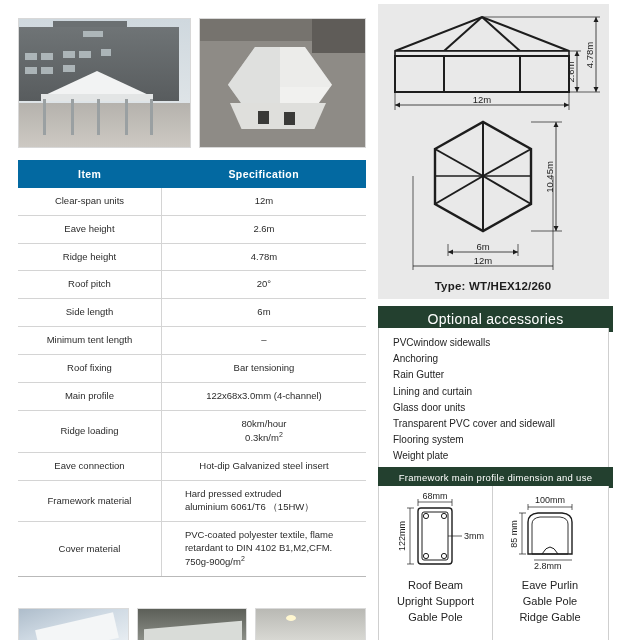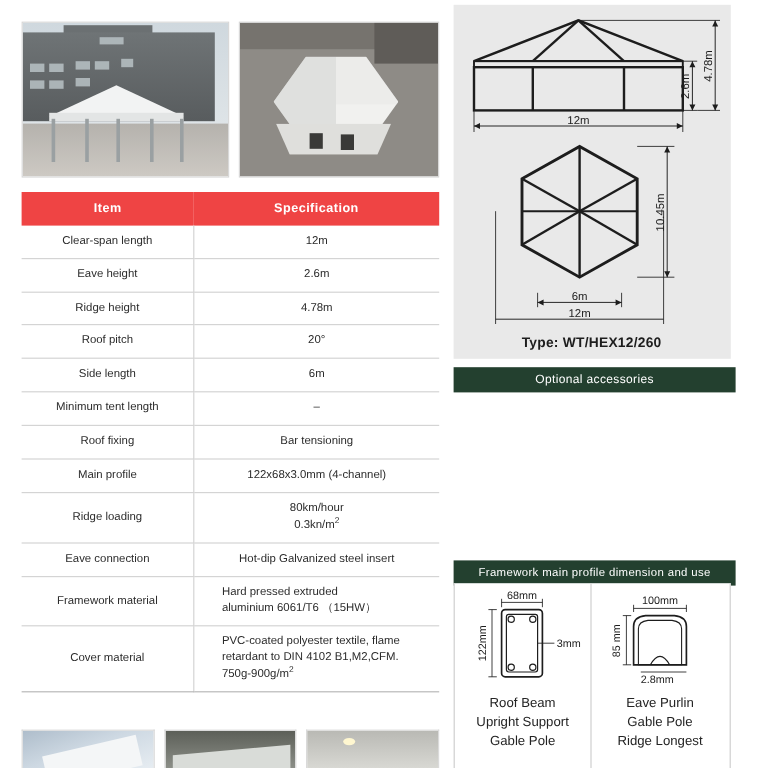--- a/index.html
+++ b/index.html
@@ -75,21 +75,21 @@
 
   
   .spec-table {
     position:absolute; left:18px; top:160px;
     width: 348px;
     border-collapse: collapse;
     font-size: 9.5px;
     color: #2b2b2b;
   }
   .spec-table th {
-    background: #ef4444;
+    background: #0369a1;
     color: #ffffff;
     font-size: 10.5px;
     font-weight: bold;
     letter-spacing: .4px;
     padding: 8px 4px;
     border: none;
   }
   .spec-table th.c1 { width: 142px; }
   .spec-table th.c2 { width: 206px; }
   .spec-table td {
@@ -140,21 +140,21 @@
   }
   .dwg-svg { display:block; }
   .type-label {
     position:absolute; left:0; top:276px; width:230px;
     text-align:center; font-size:11.5px; font-weight:bold; color:#1d1d1d;
     letter-spacing:.2px;
   }
 
   .green-head {
     background:#23402f; color:#fff;
-    font-size:10px; text-align:center;
+    font-size:14px; text-align:center;
     padding:5px 2px; letter-spacing:.3px;
   }
   .acc-box {
     position:absolute; left:0; top:306px; width:229px;
     border:1px solid #cfcfcf; border-top:none;
     background:#fff;
   }
   .acc-head { position:absolute; left:0; top:306px; width:231px; }
   .acc-list {
     list-style:none; margin:0; padding:7px 0 7px 14px;
@@ -227,21 +227,21 @@
 
     <table class="spec-table">
       <thead>
         <tr>
           <th class="c1">Item</th>
           <th class="c2">Specification</th>
         </tr>
       </thead>
       <tbody>
           <tr>
-            <td>Clear-span length</td>
+            <td>Clear-span units</td>
             <td>12m</td>
           </tr>
           <tr>
             <td>Eave height</td>
             <td>2.6m</td>
           </tr>
           <tr>
             <td>Ridge  height</td>
             <td>4.78m</td>
           </tr>
@@ -366,20 +366,32 @@
           <text x="175" y="173" text-anchor="middle" transform="rotate(-90 175 173)">10.45m</text>
           <text x="105" y="246" text-anchor="middle">6m</text>
           <text x="105" y="260" text-anchor="middle">12m</text>
         </g>
       </svg>
 
       <div class="type-label">Type: WT/HEX12/260</div>
     </div>
 
     <div class="green-head acc-head">Optional  accessories</div>
+    <div class="acc-box" style="top:328px;">
+      <ul class="acc-list">
+          <li>PVCwindow sidewalls</li>
+          <li>Anchoring</li>
+          <li>Rain Gutter</li>
+          <li>Lining and curtain</li>
+          <li>Glass door units</li>
+          <li>Transparent PVC cover and sidewall</li>
+          <li>Flooring system</li>
+          <li>Weight plate</li>
+        </ul>
+    </div>
 
     <div class="green-head fw-head">Framework main profile dimension and use</div>
     <div class="fw-box">
       <div class="fw-grid">
           <div class="fw-cell">
             <div><svg width="104" height="78" viewBox="0 0 104 78">
                 <g stroke="#1d1d1d" fill="none">
                   <rect x="34" y="16" width="34" height="56" rx="3" stroke-width="1.4" fill="#fff"></rect>
                   <rect x="38" y="20" width="26" height="48" rx="2" stroke-width="1"></rect>
                   <circle cx="42" cy="24" r="2.6" stroke-width="1"></circle>
@@ -422,21 +434,21 @@
                 </g>
                 <g font-family="Liberation Sans, sans-serif" font-size="9" fill="#1d1d1d">
                   <text x="52" y="11" text-anchor="middle">100mm</text>
                   <text x="19" y="42" text-anchor="middle" transform="rotate(-90 19 42)">85 mm</text>
                   <text x="36" y="77">2.8mm</text>
                 </g>
               </svg></div>
             <div class="fw-use">
               <div>Eave Purlin</div>
               <div>Gable Pole</div>
-              <div>Ridge Longest</div>
+              <div>Ridge Gable</div>
             </div>
           </div>
           <div class="fw-cell">
             <div><svg width="104" height="40" viewBox="0 0 104 40">
                 <g stroke="#1d1d1d" fill="none">
                   <line x1="32" y1="16" x2="72" y2="16" stroke-width="0.7"></line>
                   <line x1="32" y1="13" x2="32" y2="19" stroke-width="0.7"></line>
                   <line x1="72" y1="13" x2="72" y2="19" stroke-width="0.7"></line>
                   <rect x="34" y="22" width="36" height="18" stroke-width="1.4" fill="#fff"></rect>
                   <line x1="26" y1="24" x2="26" y2="40" stroke-width="0.7"></line>

